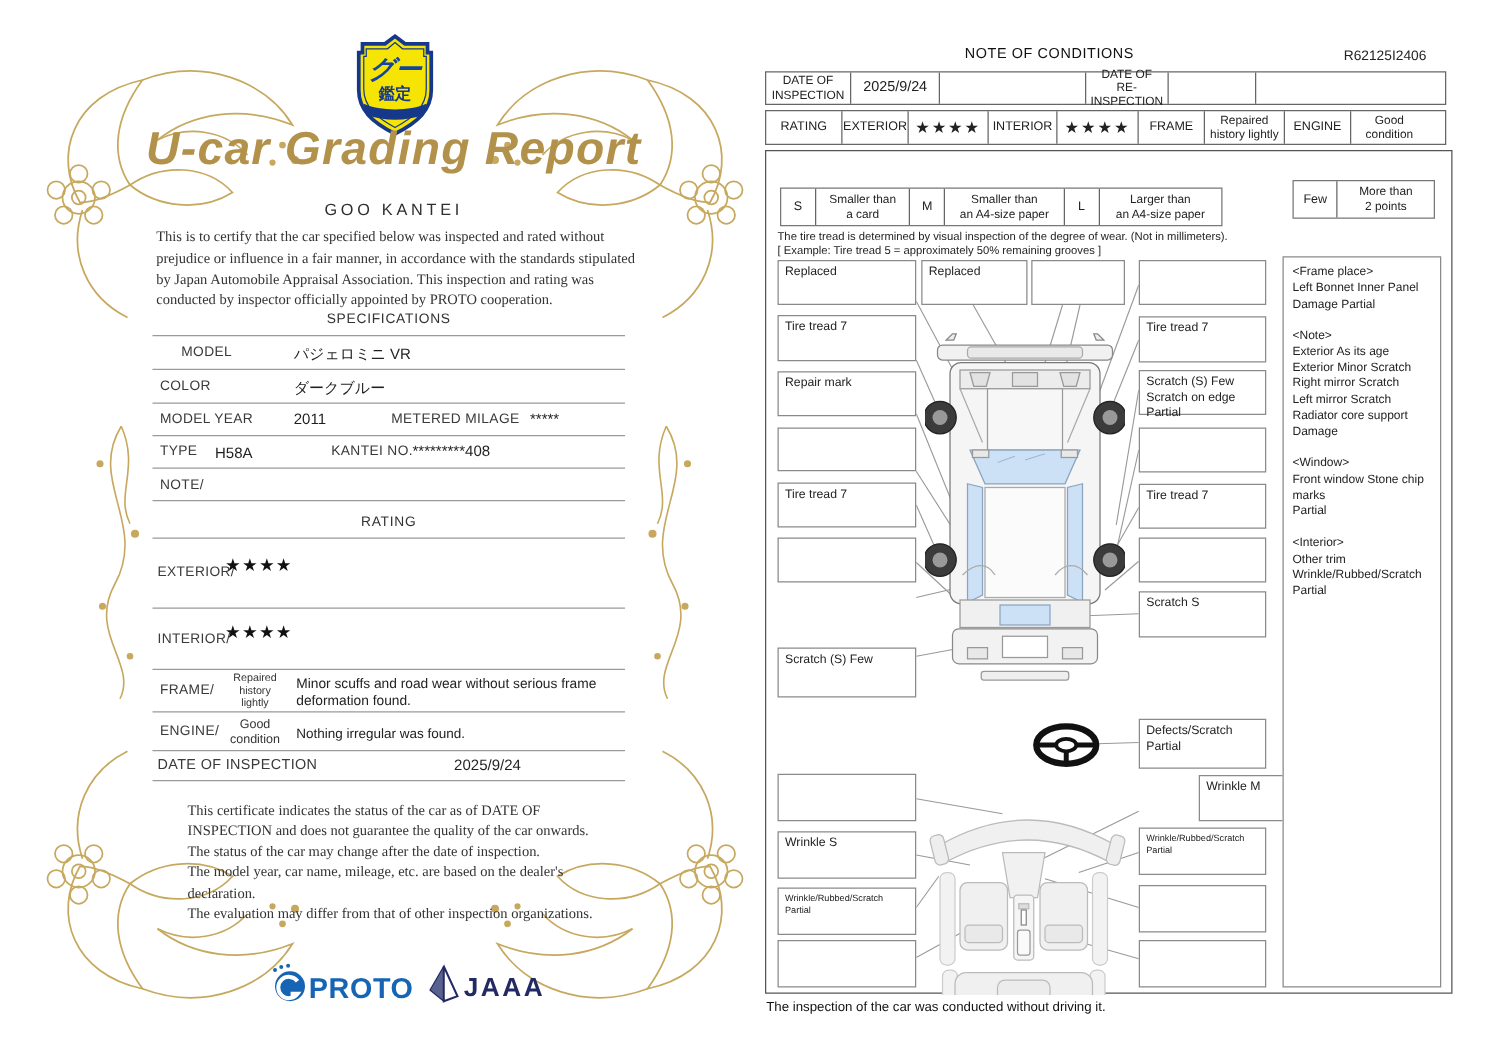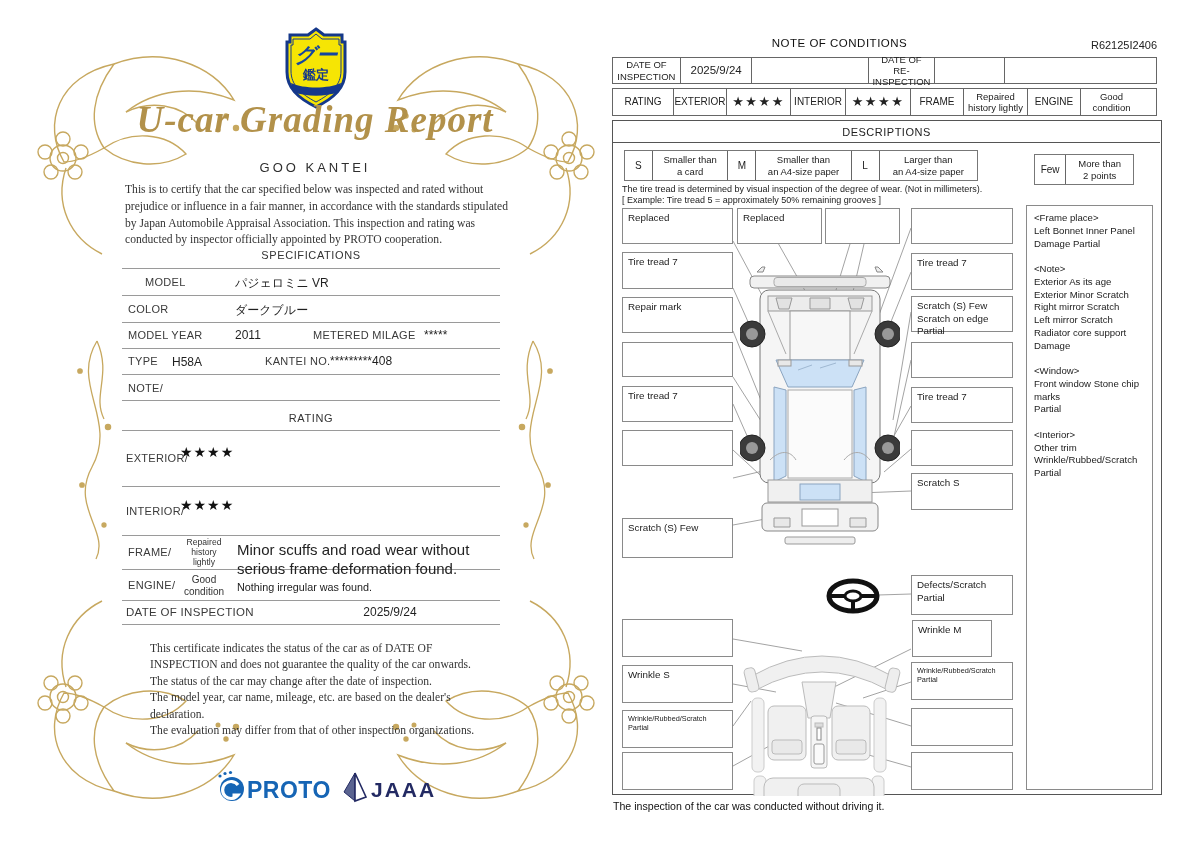--- a/index.html
+++ b/index.html
@@ -2,21 +2,21 @@
 <html><head>
 <meta charset="utf-8">
 <style>
   html,body{margin:0;padding:0;background:#fff;}
   .canvas{position:relative;width:1200px;height:848px;background:#fff;overflow:hidden;
           font-family:"Liberation Sans","DejaVu Sans",sans-serif;color:#222;}
   .abs{position:absolute;}
   .serif{font-family:"Liberation Serif","DejaVu Serif",serif;}
   .hr{position:absolute;height:0;border-top:1px solid #9a9a9a;}
   .center{text-align:center;}
-  .title{font-family:Liberation Serif, serif;font-style:italic;font-weight:bold;
+  .title{font-family:Liberation Sans, sans-serif;font-style:italic;font-weight:bold;
          color:#b2914a;font-size:37px;letter-spacing:1px;}
   .sub{letter-spacing:3px;font-size:13px;color:#2e2e2e;}
   .para{font-size:11.6px;line-height:1.45;color:#333;}
   .sechead{font-size:11px;letter-spacing:.6px;color:#333;}
   .lab{font-size:11px;color:#3a3a3a;letter-spacing:.3px;}
   .val{font-size:12px;color:#1f1f1f;}
   .stars{font-size:14px;letter-spacing:1px;color:#111;}
   .desc{font-size:10.4px;line-height:1.28;color:#222;}
   .grade-sm{font-size:8.6px;line-height:1.15;text-align:center;color:#333;white-space:pre-line;}
   .grade-md{font-size:10px;line-height:1.15;text-align:center;color:#333;white-space:pre-line;}
@@ -139,21 +139,21 @@
   <div class="abs lab" style="left:126px;top:452px">EXTERIOR/</div>
   <div class="abs stars" style="left:180px;top:444px">★★★★</div>
 
   <div class="abs lab" style="left:126px;top:505px">INTERIOR/</div>
   <div class="abs stars" style="left:180px;top:497px">★★★★</div>
 
   <div class="abs lab" style="left:128px;top:546px">FRAME/</div>
   <div class="abs grade-sm" style="left:176px;top:538px;width:56px">Repaired
 history
 lightly</div>
-  <div class="abs desc" style="left:237px;top:540px;width:263px;font-size:15px">Minor scuffs and road wear without serious frame deformation found.</div>
+  <div class="abs desc" style="left:237px;top:540px;width:263px;font-size:11px">Minor scuffs and road wear without serious frame deformation found.</div>
 
   <div class="abs lab" style="left:128px;top:579px">ENGINE/</div>
   <div class="abs grade-md" style="left:176px;top:574px;width:56px">Good
 condition</div>
   <div class="abs desc" style="left:237px;top:581px;width:263px;font-size:10.8px">Nothing irregular was found.</div>
 
   <div class="abs lab" style="left:126px;top:606px;font-size:11.5px">DATE OF INSPECTION</div>
   <div class="abs val center" style="left:330px;top:605px;width:120px">2025/9/24</div>
 
   <div class="abs disc serif" style="left:150px;top:641px;width:372px">This certificate indicates the status of the car as of DATE OF
@@ -171,21 +171,21 @@
       <circle cx="14.5" cy="2.5" r="1.6" fill="#1665b5"></circle>
     <text x="31" y="28" font-size="23" font-weight="900" fill="#1665b5" letter-spacing="0.5">PROTO</text>
   </svg>
   <svg class="abs" style="left:342px;top:770px" width="100" height="36" viewBox="0 0 100 36">
     <path d="M13,3 L13,31 L2,22 Z" fill="#5a6390" stroke="#232a63" stroke-width="1"></path>
     <path d="M13,3 L24,27 L13,31 Z" fill="#fff" stroke="#232a63" stroke-width="1.6"></path>
     <text x="29" y="27" font-size="21" font-weight="900" fill="#232a63" letter-spacing="2">JAAA</text>
   </svg>
 
   <div class="abs rp-title center" style="left:612px;top:37px;width:455px">NOTE OF CONDITIONS</div>
-  <div class="abs" style="left:1075px;top:39px;width:82px;text-align:right;font-size:11px">R62125I2406</div>
+  <div class="abs" style="left:1075px;top:39px;width:82px;font-size:11px">R62125I2406</div>
 
   <div class="cellrow" style="left:612px;top:57px;width:545px;height:27px">
     <div class="cell" style="width:68px;white-space:pre-line">DATE OF
 INSPECTION</div>
     <div class="cell big" style="width:72px">2025/9/24</div>
     <div class="cell" style="width:117px"></div>
     <div class="cell" style="width:66px;white-space:pre-line">DATE OF
 RE-INSPECTION</div>
     <div class="cell" style="width:70px"></div>
     <div class="cell" style="width:152px"></div>
@@ -199,34 +199,33 @@
     <div class="cell starcell" style="width:65px">★★★★</div>
     <div class="cell" style="width:53px;font-size:10px">FRAME</div>
     <div class="cell" style="width:64px;white-space:pre-line">Repaired
 history lightly</div>
     <div class="cell" style="width:53px;font-size:10px">ENGINE</div>
     <div class="cell" style="width:61px;white-space:pre-line">Good
 condition</div>
   </div>
 
   <div class="outerbox" style="left:612px;top:120px;width:550px;height:675px"></div>
-  <div class="descbar" style="left:613px;top:121px;width:547px;height:22px">DESCRIPTIONS</div>
 
   <div class="cellrow" style="left:624px;top:150px;width:354px;height:31px;border-color:#777">
     <div class="cell" style="width:28px;font-size:10px">S</div>
     <div class="cell" style="width:76px;white-space:pre-line">Smaller than
 a card</div>
     <div class="cell" style="width:28px;font-size:10px">M</div>
     <div class="cell" style="width:96px;white-space:pre-line">Smaller than
 an A4-size paper</div>
     <div class="cell" style="width:28px;font-size:10px">L</div>
     <div class="cell" style="width:98px;white-space:pre-line">Larger than
 an A4-size paper</div>
   </div>
-  <div class="cellrow" style="left:1034px;top:154px;width:100px;height:31px;border-color:#777">
+  <div class="cellrow" style="left:1034px;top:144px;width:114px;height:31px;border-color:#777">
     <div class="cell" style="width:36px;font-size:10px">Few</div>
     <div class="cell" style="width:78px;white-space:pre-line">More than
 2 points</div>
   </div>
   <div class="abs note9" style="left:622px;top:184px">The tire tread is determined by visual inspection of the degree of wear. (Not in millimeters).</div>
   <div class="abs note9" style="left:622px;top:195px">[ Example: Tire tread 5 = approximately 50% remaining grooves ]</div>
 
   <svg class="abs" style="left:612px;top:120px" width="550" height="675" viewBox="0 0 550 675">
     <g stroke="#999" stroke-width="0.9" fill="none">
       <path d="M121,121 L175,222"></path>
@@ -347,21 +346,21 @@
   <div class="box" style="left:911px;top:387px;width:102px;height:36px">Tire tread 7</div>
   <div class="box" style="left:911px;top:430px;width:102px;height:36px"></div>
   <div class="box" style="left:911px;top:473px;width:102px;height:37px">Scratch S</div>
 
   <div class="box" style="left:622px;top:619px;width:111px;height:38px"></div>
   <div class="box" style="left:622px;top:665px;width:111px;height:38px">Wrinkle S</div>
   <div class="box tiny" style="left:622px;top:710px;width:111px;height:38px">Wrinkle/Rubbed/Scratch Partial</div>
   <div class="box" style="left:622px;top:752px;width:111px;height:38px"></div>
 
   <div class="box" style="left:911px;top:575px;width:102px;height:40px">Defects/Scratch Partial</div>
-  <div class="box" style="left:912px;top:620px;width:80px;height:37px">Wrinkle M</div>
+  <div class="box" style="left:959px;top:620px;width:80px;height:37px">Wrinkle M</div>
   <div class="box tiny" style="left:911px;top:662px;width:102px;height:38px">Wrinkle/Rubbed/Scratch Partial</div>
   <div class="box" style="left:911px;top:708px;width:102px;height:38px"></div>
   <div class="box" style="left:911px;top:752px;width:102px;height:38px"></div>
 
   <div class="notes" style="left:1026px;top:205px;width:127px;height:585px">&lt;Frame place&gt;
 Left Bonnet Inner Panel
 Damage Partial
 
 &lt;Note&gt;
 Exterior As its age

